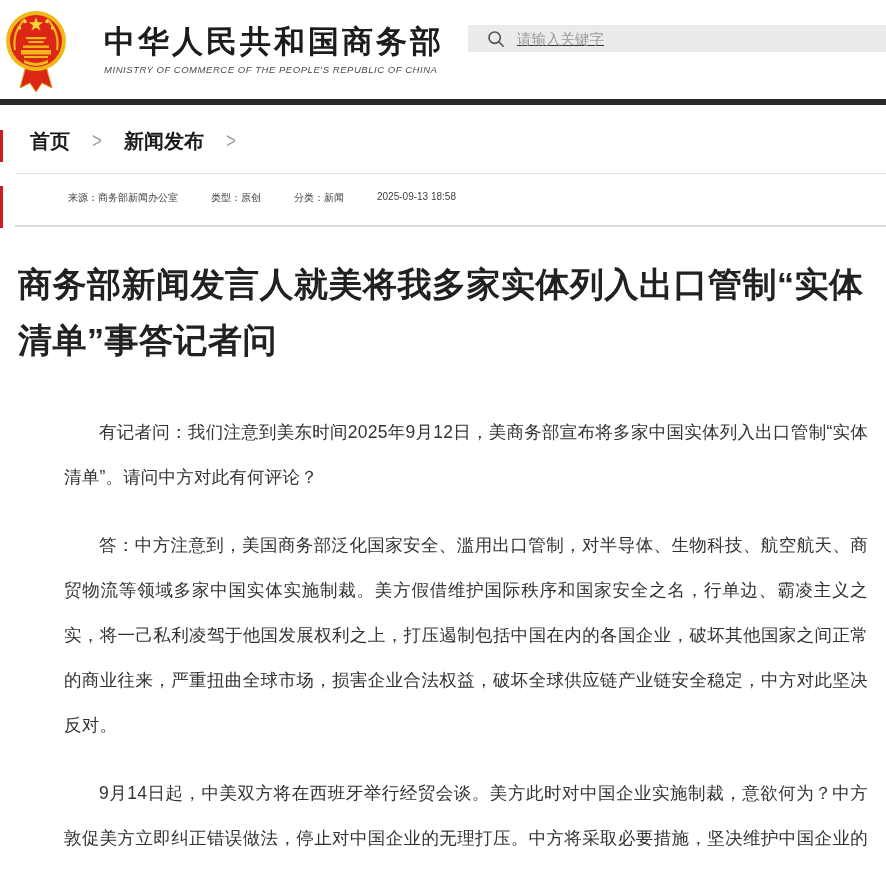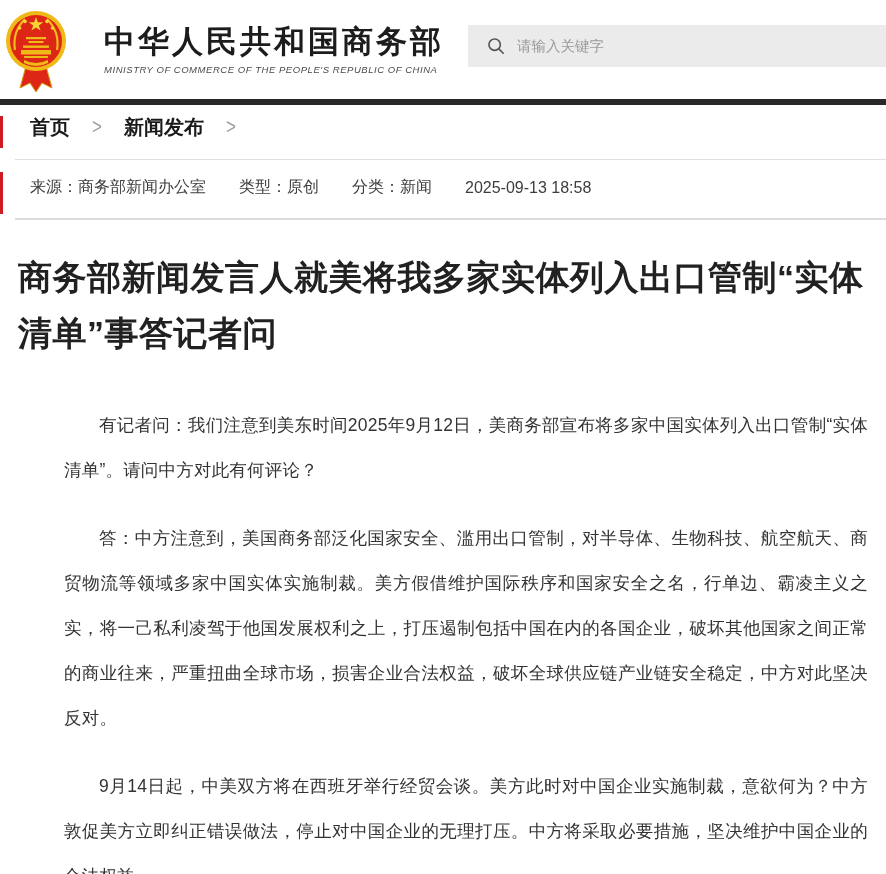--- a/index.html
+++ b/index.html
@@ -45,25 +45,26 @@
     color: #4a4a4a;
     letter-spacing: 0.55px;
     white-space: nowrap;
     font-style: italic;
   }
   .search-box {
     position: absolute;
     left: 468px;
     right: 0;
     top: 25px;
-    height: 42px;
+    height: 27px;
     background: #ebebeb;
     display: flex;
     align-items: center;
     padding-left: 19px;
+    text-decoration: underline;
   }
   .search-icon { width: 18px; height: 18px; flex: 0 0 auto; }
   .search-input {
     flex: 1;
     border: none;
     outline: none;
     background: transparent;
     margin-left: 12px;
     font-size: 14.5px;
     color: #333;
@@ -72,21 +73,21 @@
   .search-input::placeholder { color: #9a9a9a; }
 
   .top-bar {
     height: 6px;
     background: #282828;
   }
 
   
   .breadcrumb-section {
     position: relative;
-    margin-top: 3px;
+    margin-top: 17px;
     padding: 6px 30px 18px 30px;
   }
   .red-accent {
     position: absolute;
     left: 0;
     width: 3px;
     background: #cf1b24;
   }
   .accent-breadcrumb { top: 8px; height: 32px; }
   .breadcrumb {
@@ -111,23 +112,24 @@
   }
 
   
   .meta-section {
     position: relative;
     padding: 17px 30px 20px 30px;
   }
   .accent-meta { top: 12px; height: 42px; }
   .meta-row {
     display: flex;
-    align-items: center;
-    font-size: 16px;
+    align-items: flex-start;
+    font-size: 10px;
     color: #3d3d3d;
+    margin-left: 38px;
   }
   .meta-item { margin-right: 33px; white-space: nowrap; }
   .meta-item:last-child { margin-right: 0; }
   .divider-meta {
     border: none;
     border-top: 2px solid #dcdcdc;
     margin-left: 15px;
   }
 
   

